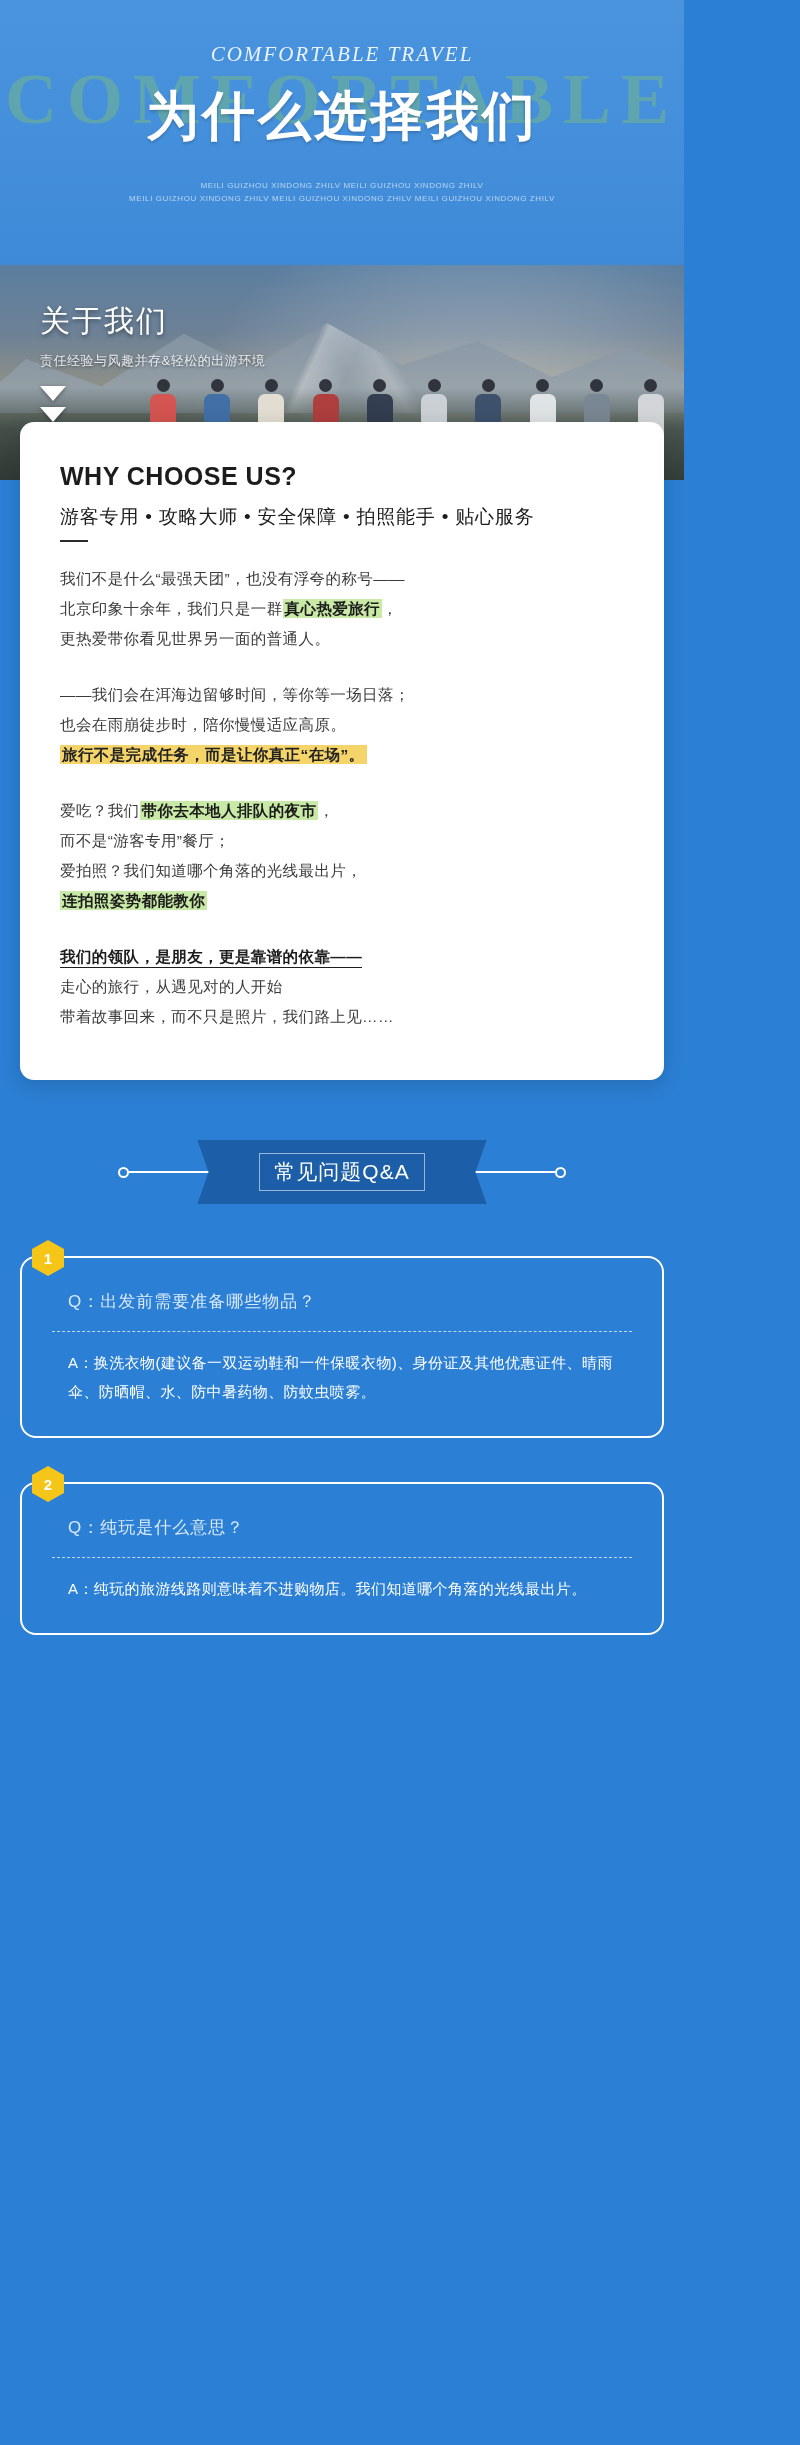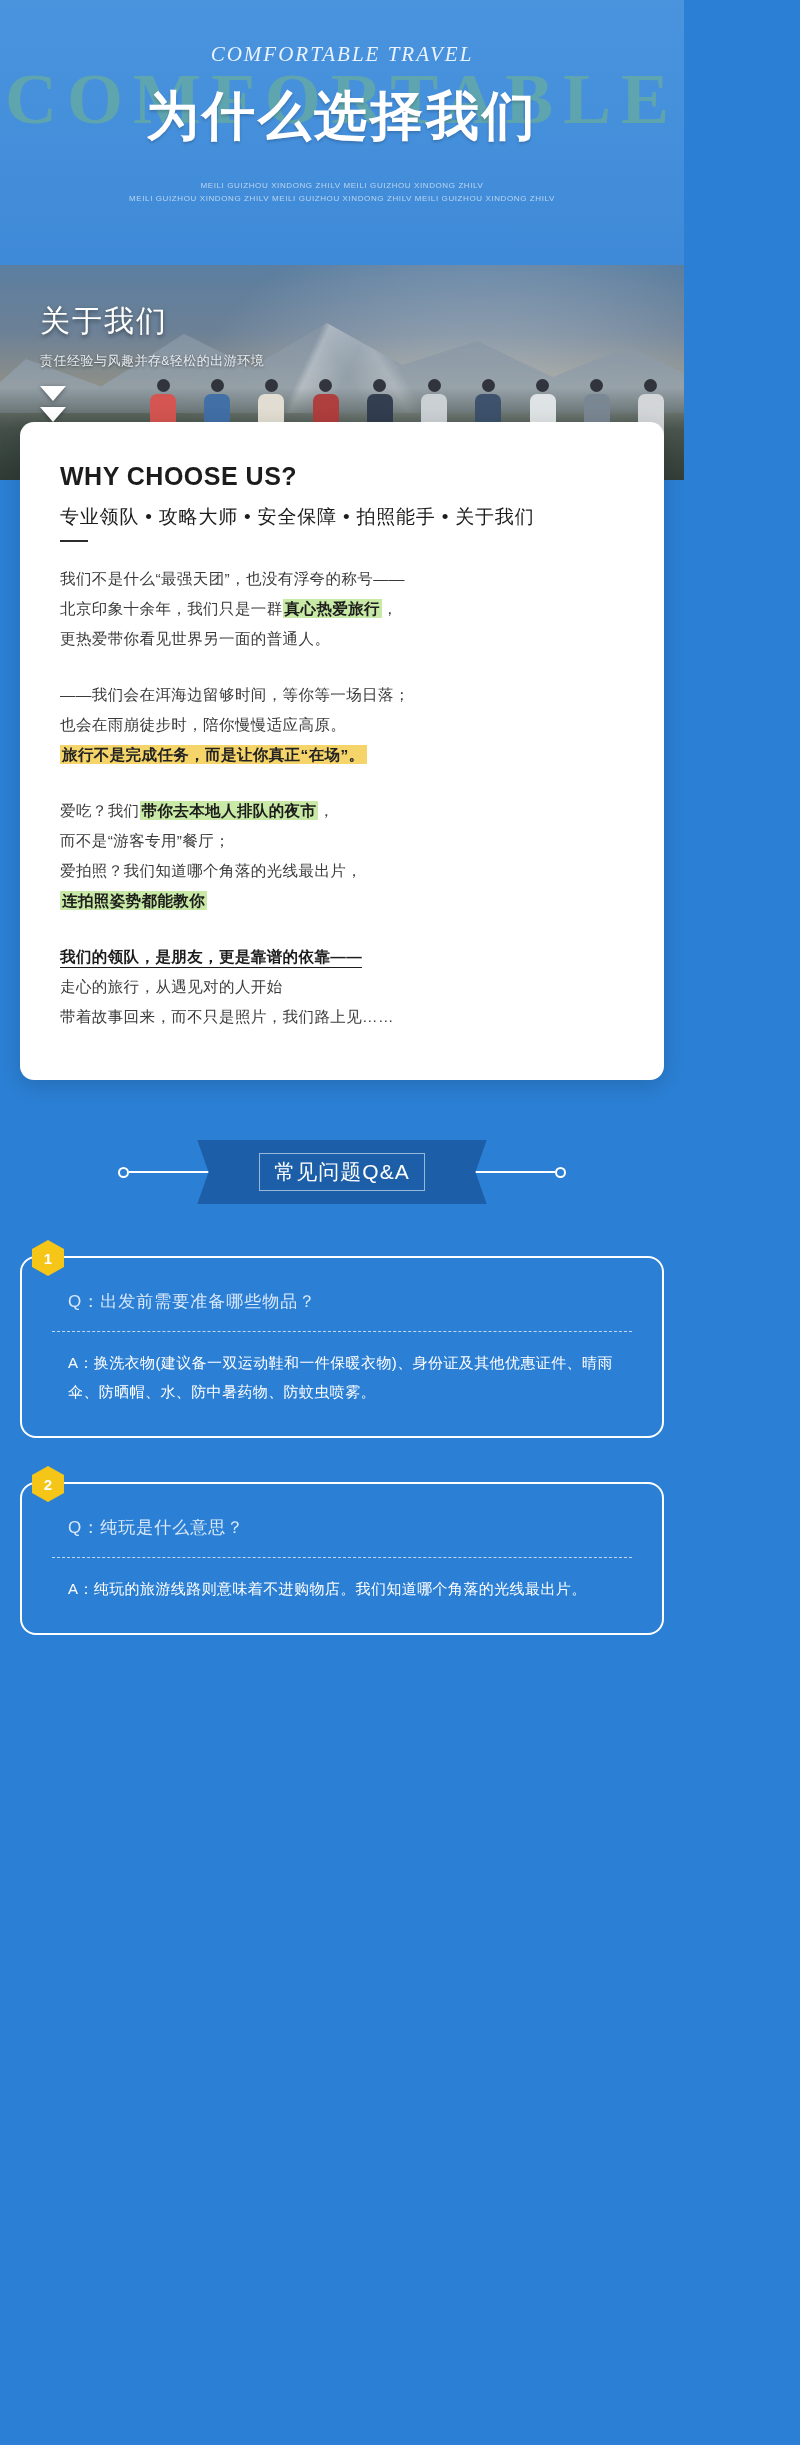--- a/index.html
+++ b/index.html
@@ -102,21 +102,21 @@
     opacity: .95;
   }
   .person { width: 26px; position: relative; }
   .person .head {
     width: 13px; height: 13px; border-radius: 50%;
     margin: 0 auto 2px; background: #2d2f38;
   }
   .person .body {
     height: 58px; border-radius: 7px 7px 3px 3px;
   }
-  .banner-overlay-text { position: absolute; left: 40px; top: 36px; z-index: 3; font-family: Liberation Mono, monospace; }
+  .banner-overlay-text { position: absolute; left: 40px; top: 36px; z-index: 3; }
   .about-title {
     font-size: 30px;
     color: #ffffff;
     letter-spacing: 2px;
     text-shadow: 0 2px 4px rgba(0,0,0,.45);
   }
   .about-sub {
     margin-top: 10px;
     font-size: 13px;
     color: #e9eef2;
@@ -313,21 +313,21 @@
       <div class="arrows">
         <div class="arrow-tri"></div>
         <div class="arrow-tri"></div>
       </div>
     </div>
   </div>
 
   <div class="card-wrap">
     <div class="card">
       <div class="why-en">WHY CHOOSE US?</div>
-      <div class="why-cn">专业领队 • 攻略大师 • 安全保障 • 拍照能手 • 关于我们</div>
+      <div class="why-cn">游客专用 • 攻略大师 • 安全保障 • 拍照能手 • 贴心服务</div>
       <div class="rule"></div>
 
       <div class="body-block">
         <p>
           <span>我们不是什么“最强天团”，也没有浮夸的称号——</span><br>
           <span>北京印象十余年，我们只是一群</span><span class="hl-green bold-dark">真心热爱旅行</span><span>，</span><br>
           <span>更热爱带你看见世界另一面的普通人。</span>
         </p>
 
         <div class="gap"></div>

